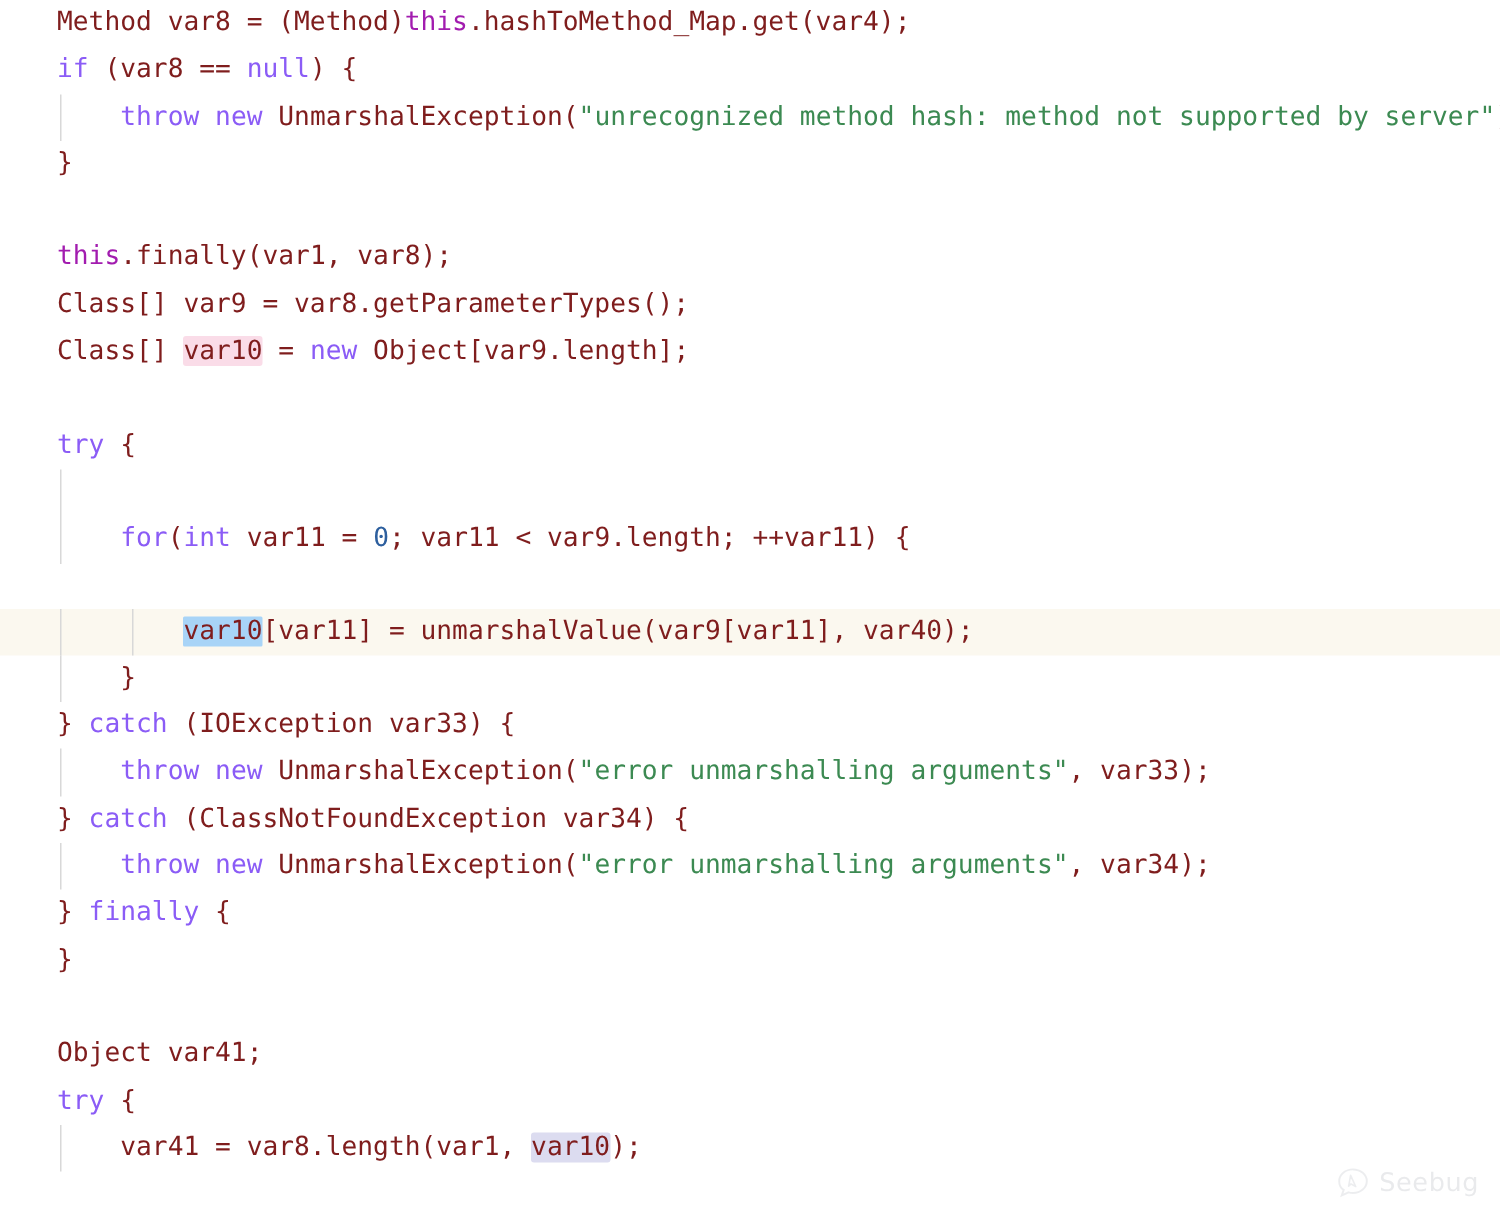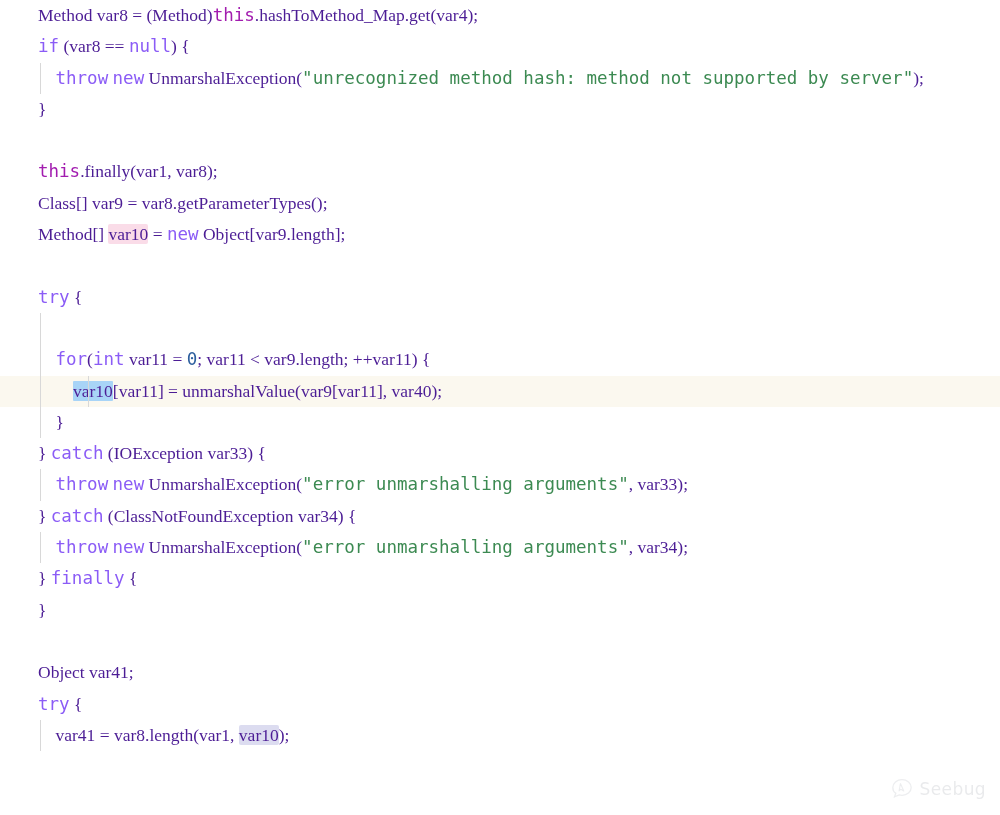--- a/index.html
+++ b/index.html
@@ -38,35 +38,36 @@
     font-family: "DejaVu Sans Mono", "Liberation Mono", monospace;
     font-size: 17.5px;
     letter-spacing: 0px;
     color: #24292f;
     padding-left: 38px;
     box-sizing: border-box;
   }
 
   .code-line.highlighted {
     background: #fbf8ef;
+    margin-top: 30px;
   }
 
   
   .guide {
     position: absolute;
     top: 0;
     width: 1px;
     height: 31.3px;
     background: #d8d8d8;
   }
   .guide.g1 { left: 40px; }
   .guide.g2 { left: 88px; }
 
   
-  .tok-plain   { color: #4c1d95; font-family: Liberation Serif, serif; }
+  .tok-plain   { color: #7f1d1d; }
   .tok-kw      { color: #8b5cf6; }
   .tok-this    { color: #a21caf; }
   .tok-num     { color: #2d5f9e; }
   .tok-str     { color: #3c8a52; }
 
   
   .hl-pink {
     background: #fadce8;
     border-radius: 2px;
   }
@@ -109,21 +110,21 @@
 <div id="code-viewer">
 
   <div id="code-lines">
       <div class="code-line"><span class="tok-plain">Method var8 = (Method)</span><span class="tok-this">this</span><span class="tok-plain">.hashToMethod_Map.get(var4);</span></div>
       <div class="code-line"><span class="tok-kw">if</span><span class="tok-plain"> (var8 == </span><span class="tok-kw">null</span><span class="tok-plain">) {</span></div>
       <div class="code-line"><span class="guide g1"></span><span class="tok-plain">    </span><span class="tok-kw">throw</span><span class="tok-plain"> </span><span class="tok-kw">new</span><span class="tok-plain"> UnmarshalException(</span><span class="tok-str">"unrecognized method hash: method not supported by server"</span><span class="tok-plain">);</span></div>
       <div class="code-line"><span class="tok-plain">}</span></div>
       <div class="code-line">&nbsp;</div>
       <div class="code-line"><span class="tok-this">this</span><span class="tok-plain">.finally(var1, var8);</span></div>
       <div class="code-line"><span class="tok-plain">Class[] var9 = var8.getParameterTypes();</span></div>
-      <div class="code-line"><span class="tok-plain">Method[] </span><span class="tok-plain hl-pink">var10</span><span class="tok-plain"> = </span><span class="tok-kw">new</span><span class="tok-plain"> Object[var9.length];</span></div>
+      <div class="code-line"><span class="tok-plain">Class[] </span><span class="tok-plain hl-pink">var10</span><span class="tok-plain"> = </span><span class="tok-kw">new</span><span class="tok-plain"> Object[var9.length];</span></div>
       <div class="code-line">&nbsp;</div>
       <div class="code-line"><span class="tok-kw">try</span><span class="tok-plain"> {</span></div>
       <div class="code-line"><span class="guide g1"></span>&nbsp;</div>
       <div class="code-line"><span class="guide g1"></span><span class="tok-plain">    </span><span class="tok-kw">for</span><span class="tok-plain">(</span><span class="tok-kw">int</span><span class="tok-plain"> var11 = </span><span class="tok-num">0</span><span class="tok-plain">; var11 &lt; var9.length; ++var11) {</span></div>
       <div class="code-line highlighted"><span class="guide g1"></span><span class="guide g2"></span><span class="tok-plain">        </span><span class="tok-plain hl-blue">var10</span><span class="tok-plain">[var11] = unmarshalValue(var9[var11], var40);</span></div>
       <div class="code-line"><span class="guide g1"></span><span class="tok-plain">    }</span></div>
       <div class="code-line"><span class="tok-plain">} </span><span class="tok-kw">catch</span><span class="tok-plain"> (IOException var33) {</span></div>
       <div class="code-line"><span class="guide g1"></span><span class="tok-plain">    </span><span class="tok-kw">throw</span><span class="tok-plain"> </span><span class="tok-kw">new</span><span class="tok-plain"> UnmarshalException(</span><span class="tok-str">"error unmarshalling arguments"</span><span class="tok-plain">, var33);</span></div>
       <div class="code-line"><span class="tok-plain">} </span><span class="tok-kw">catch</span><span class="tok-plain"> (ClassNotFoundException var34) {</span></div>
       <div class="code-line"><span class="guide g1"></span><span class="tok-plain">    </span><span class="tok-kw">throw</span><span class="tok-plain"> </span><span class="tok-kw">new</span><span class="tok-plain"> UnmarshalException(</span><span class="tok-str">"error unmarshalling arguments"</span><span class="tok-plain">, var34);</span></div>

